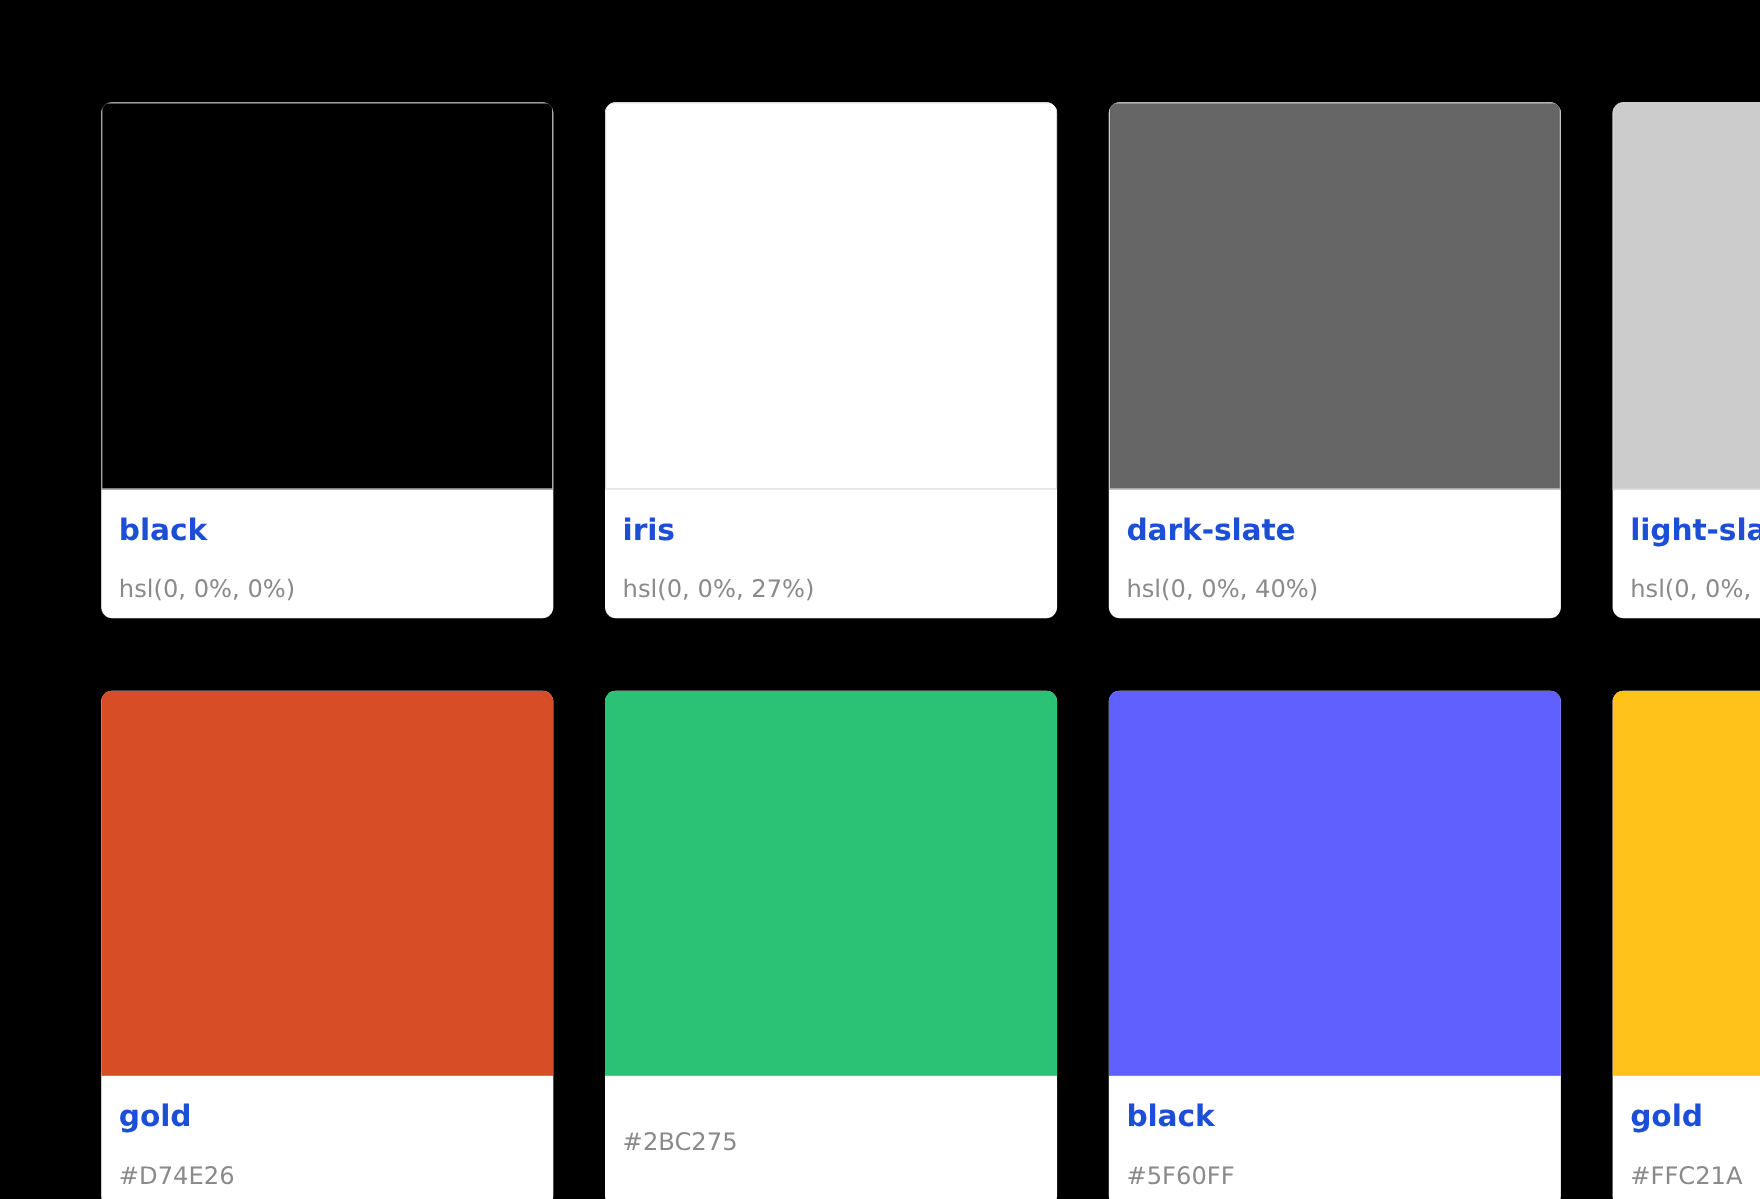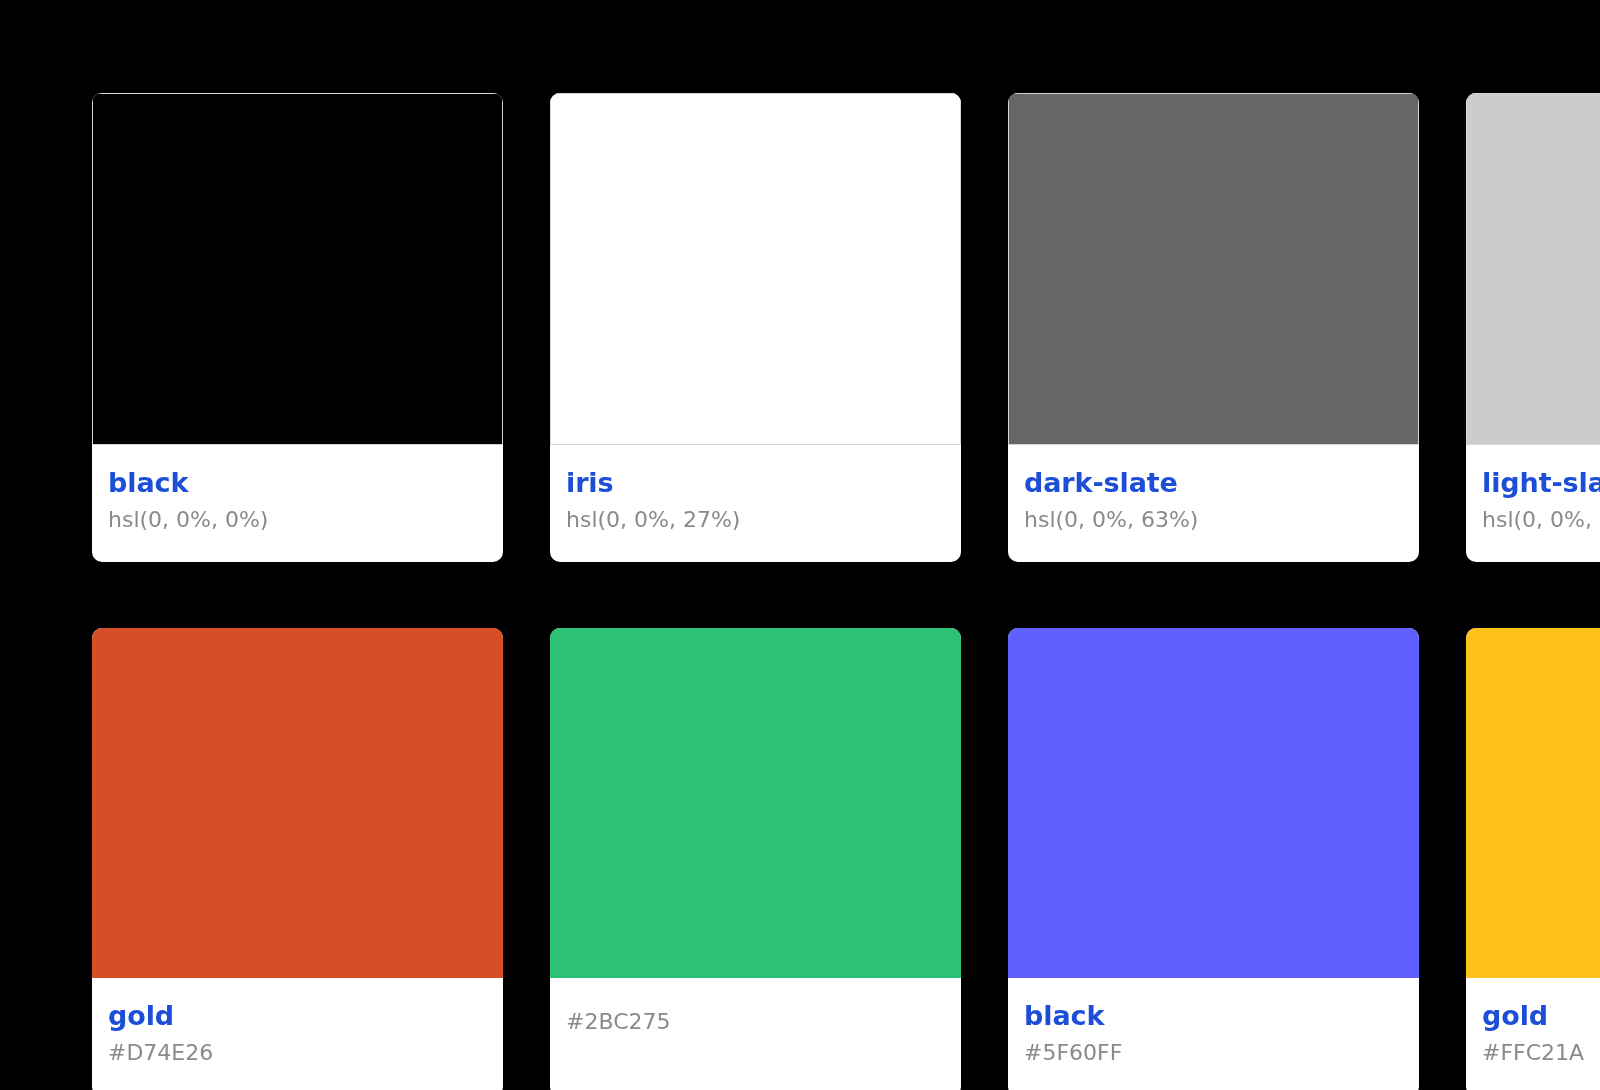--- a/index.html
+++ b/index.html
@@ -66,21 +66,21 @@
     line-height: 1.15;
     letter-spacing: -0.1px;
     white-space: nowrap;
   }
 
   .swatch-value {
     font-size: 22px;
     font-weight: 400;
     color: #8a8a8a;
     line-height: 1.5;
-    margin-top: 5px;
+    margin-top: 22px;
     white-space: nowrap;
   }
 </style>
 </head>
 <body style="background: rgb(0, 0, 0);">
 
 <div class="palette-grid">
 
   <div class="swatch-card row-1">
     <div class="swatch-chip" style="background: rgb(0, 0, 0);"></div>
@@ -95,21 +95,21 @@
     <div class="swatch-meta">
       <div class="swatch-name">iris</div>
       <div class="swatch-value">hsl(0, 0%, 27%)</div>
     </div>
   </div>
 
   <div class="swatch-card row-1">
     <div class="swatch-chip" style="background: rgb(102, 102, 102);"></div>
     <div class="swatch-meta">
       <div class="swatch-name">dark-slate</div>
-      <div class="swatch-value">hsl(0, 0%, 63%)</div>
+      <div class="swatch-value">hsl(0, 0%, 40%)</div>
     </div>
   </div>
 
   <div class="swatch-card row-1">
     <div class="swatch-chip" style="background: rgb(204, 204, 204);"></div>
     <div class="swatch-meta">
       <div class="swatch-name">light-slate</div>
       <div class="swatch-value">hsl(0, 0%, 80%)</div>
     </div>
   </div>

